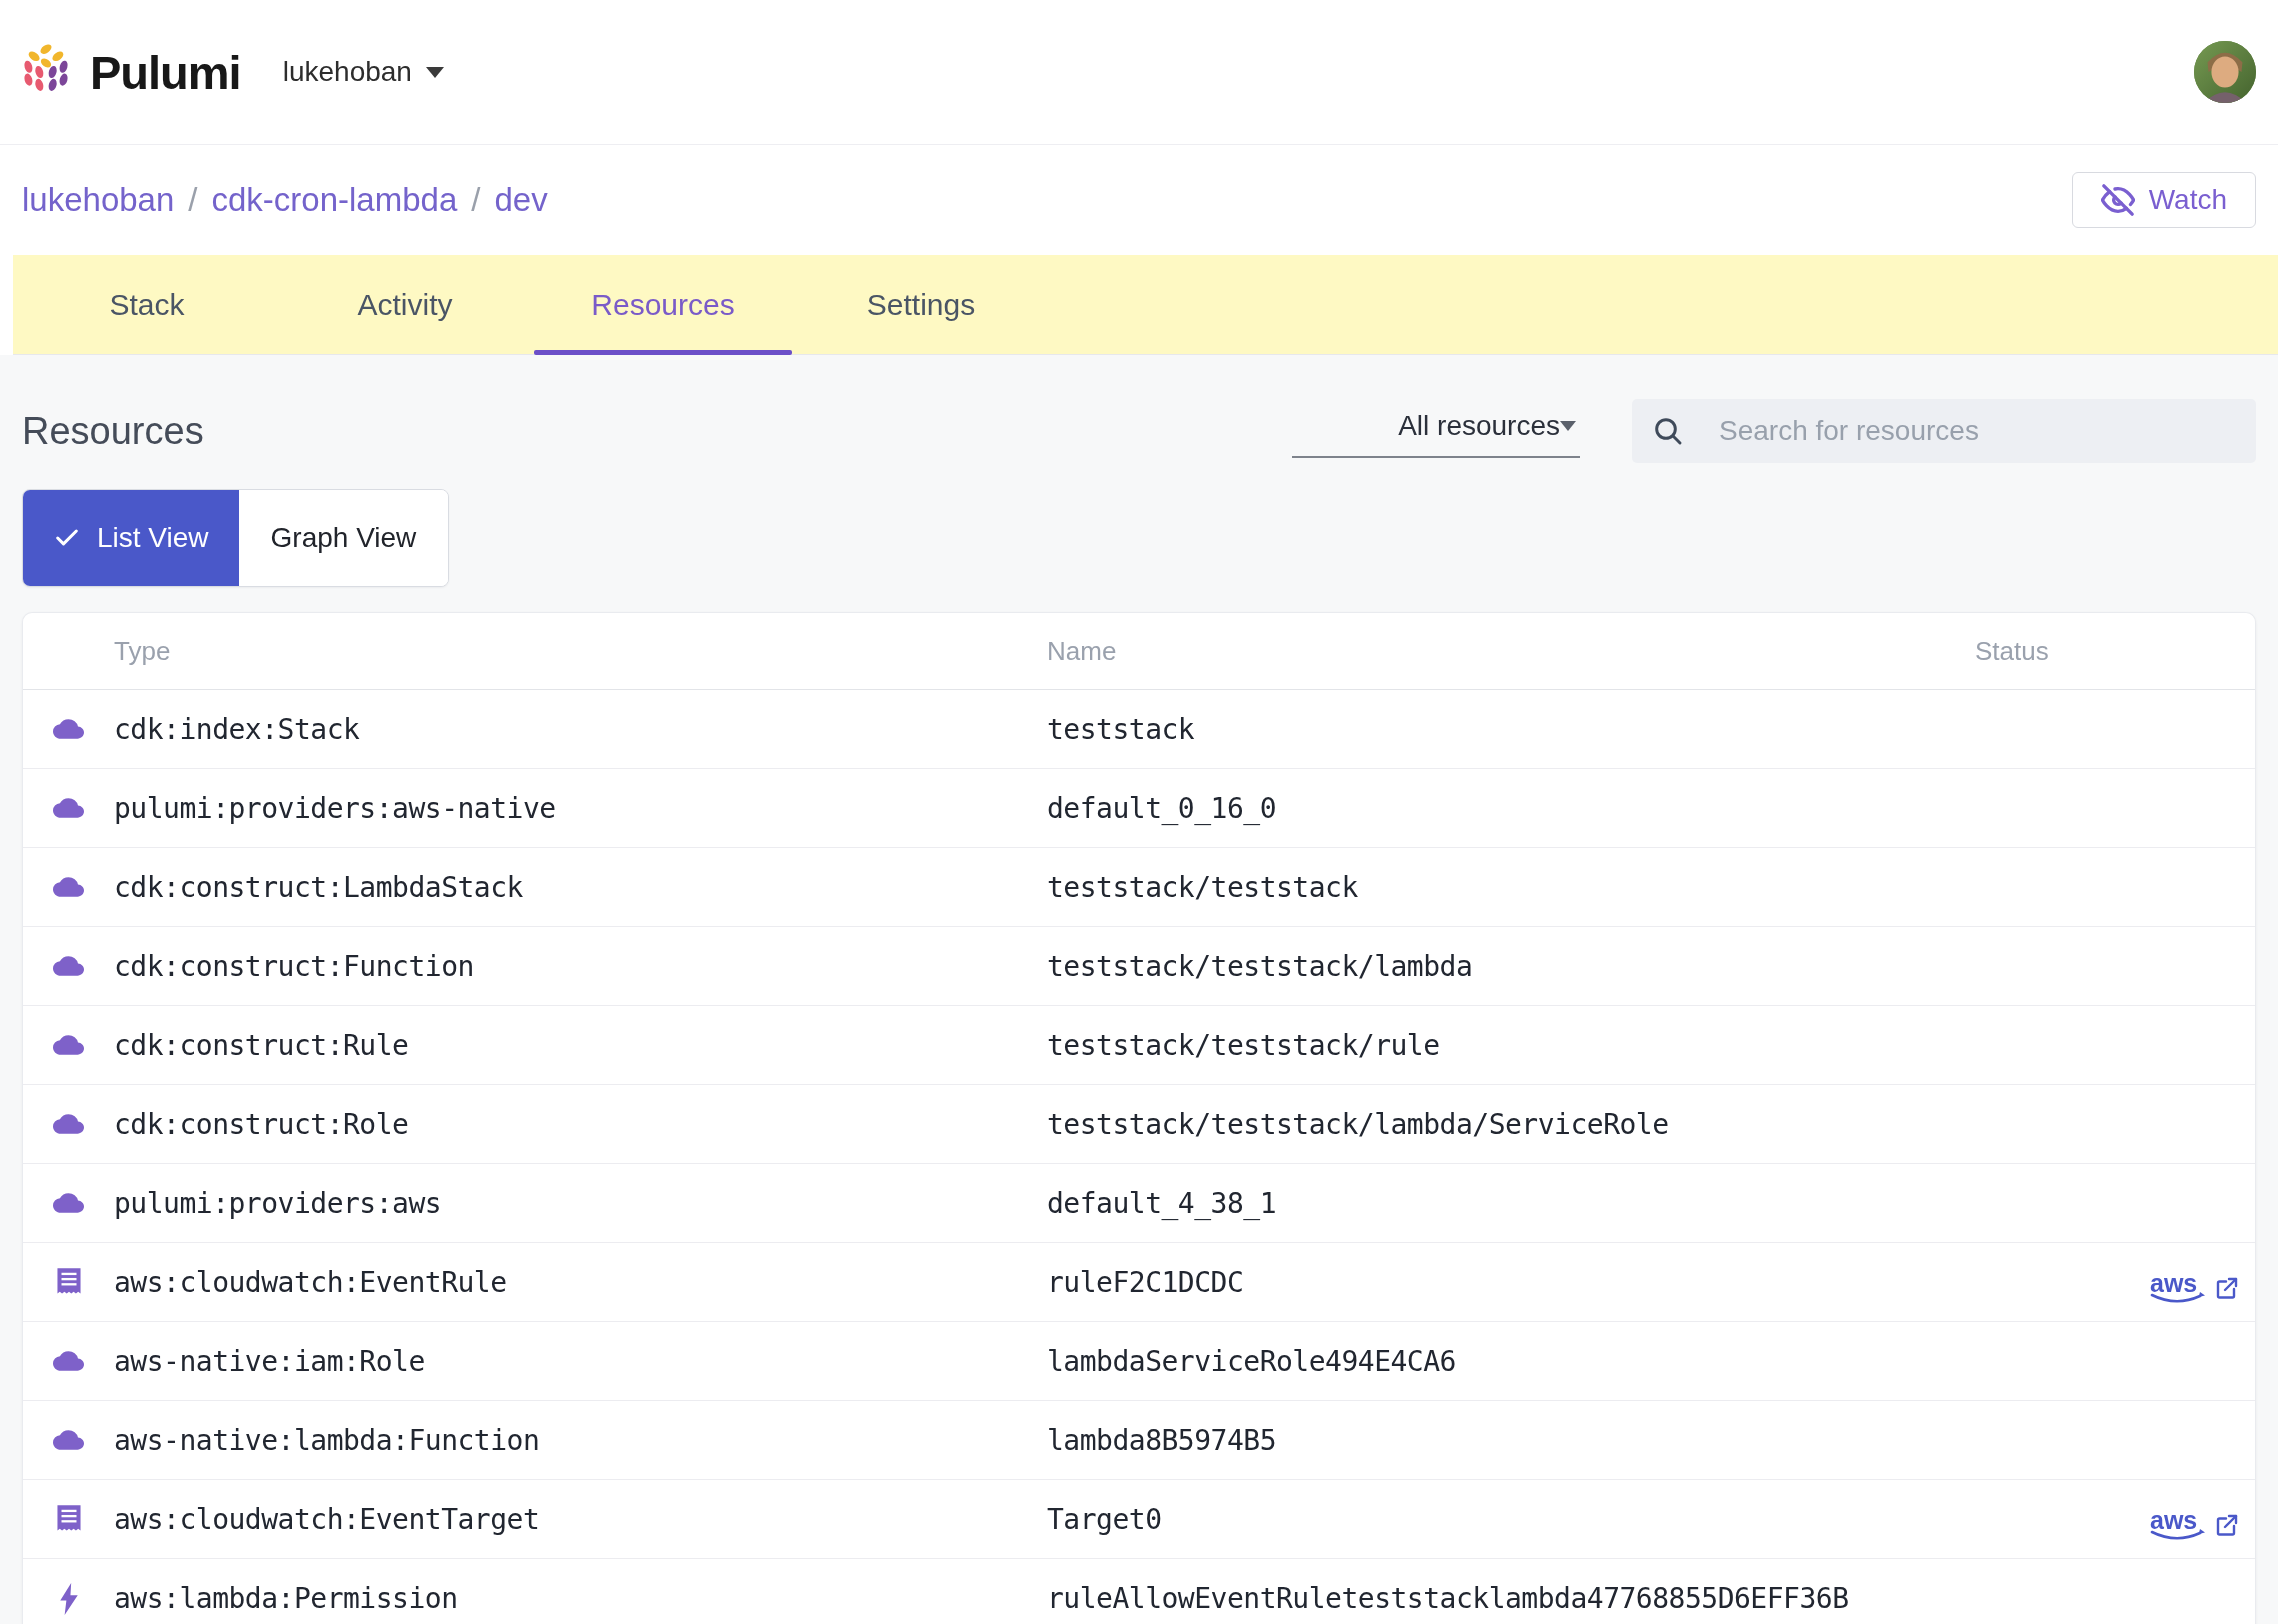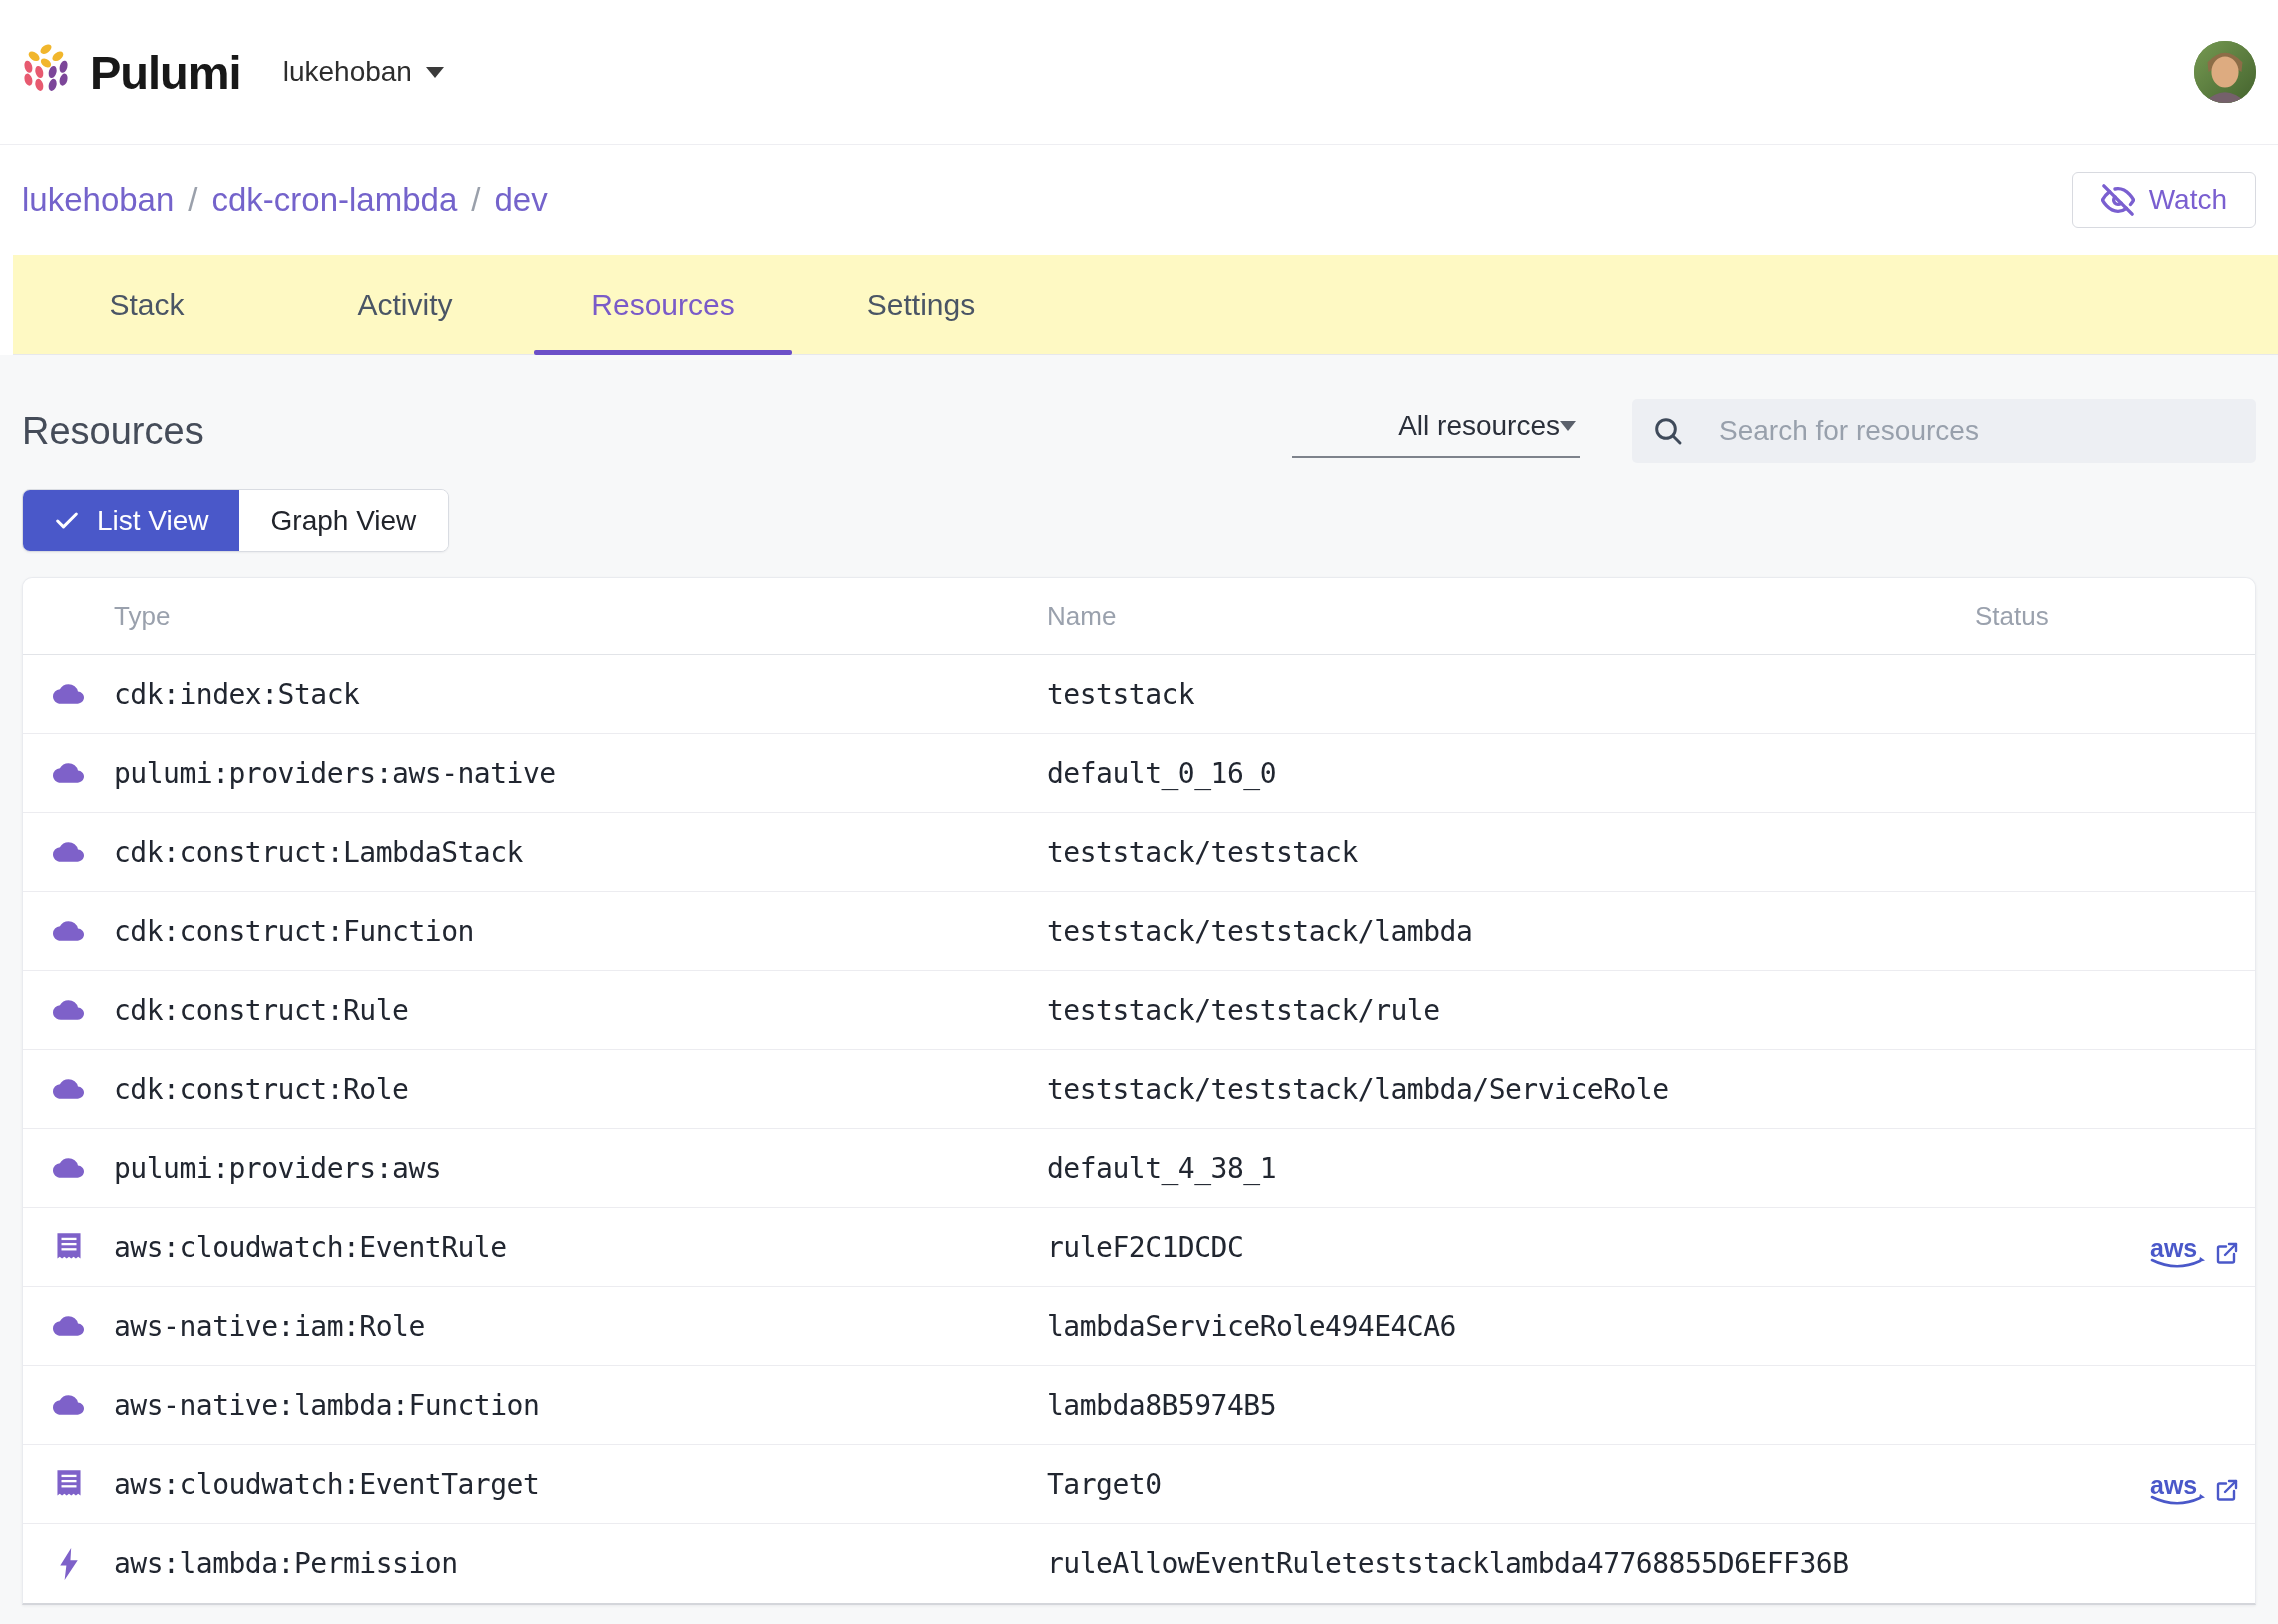--- a/index.html
+++ b/index.html
@@ -50,21 +50,21 @@
   .page-title{font-size:38px;font-weight:400;color:var(--heading);}
   .filter-select{margin-left:auto;width:288px;display:flex;align-items:center;justify-content:flex-end;
     font-size:28px;color:#2b303b;border-bottom:2px solid #7e838c;padding:6px 4px 14px 2px;cursor:pointer;}
   .filter-select .caret{border-top-color:#5b616c;border-left-width:8px;border-right-width:8px;border-top-width:10px;}
   .searchbox{margin-left:52px;width:624px;height:64px;background:var(--search-bg);border-radius:5px;
     display:flex;align-items:center;padding:0 20px;gap:35px;}
   .searchbox input{flex:1;border:none;outline:none;background:transparent;font-size:28px;font-family:inherit;color:#2b303b;}
   .searchbox input::placeholder{color:#98a0ac;}
   .view-toggle{margin-top:26px;display:inline-flex;border:1px solid #d9dce2;border-radius:8px;overflow:hidden;
     background:#fff;box-shadow:0 1px 2px rgba(20,24,40,.05);}
-  .seg{height:61px;display:flex;align-items:center;gap:16px;font-size:28px;font-family:inherit;border:none;cursor:pointer;}
+  .seg{height:96px;display:flex;align-items:center;gap:16px;font-size:28px;font-family:inherit;border:none;cursor:pointer;}
   .seg.selected{background:var(--indigo);color:#fff;padding:0 30px;}
   .seg.unselected{background:#fff;color:#21242b;padding:0 32px;}
   
   .card{margin-top:25px;background:#fff;border-radius:10px 10px 0 0;border:1px solid #e9ebef;border-bottom:2px solid #d4d6db;
     box-shadow:0 1px 3px rgba(20,24,40,.06);}
   .trow{display:grid;grid-template-columns:91px 933px 1fr 280px;align-items:center;}
   .thead{height:77px;border-bottom:1px solid #e2e4e8;}
   .th{font-size:26px;color:var(--muted);}
   .rrow{height:79px;border-bottom:1px solid var(--row-border);cursor:pointer;}
   .rrow:last-child{border-bottom:none;}

